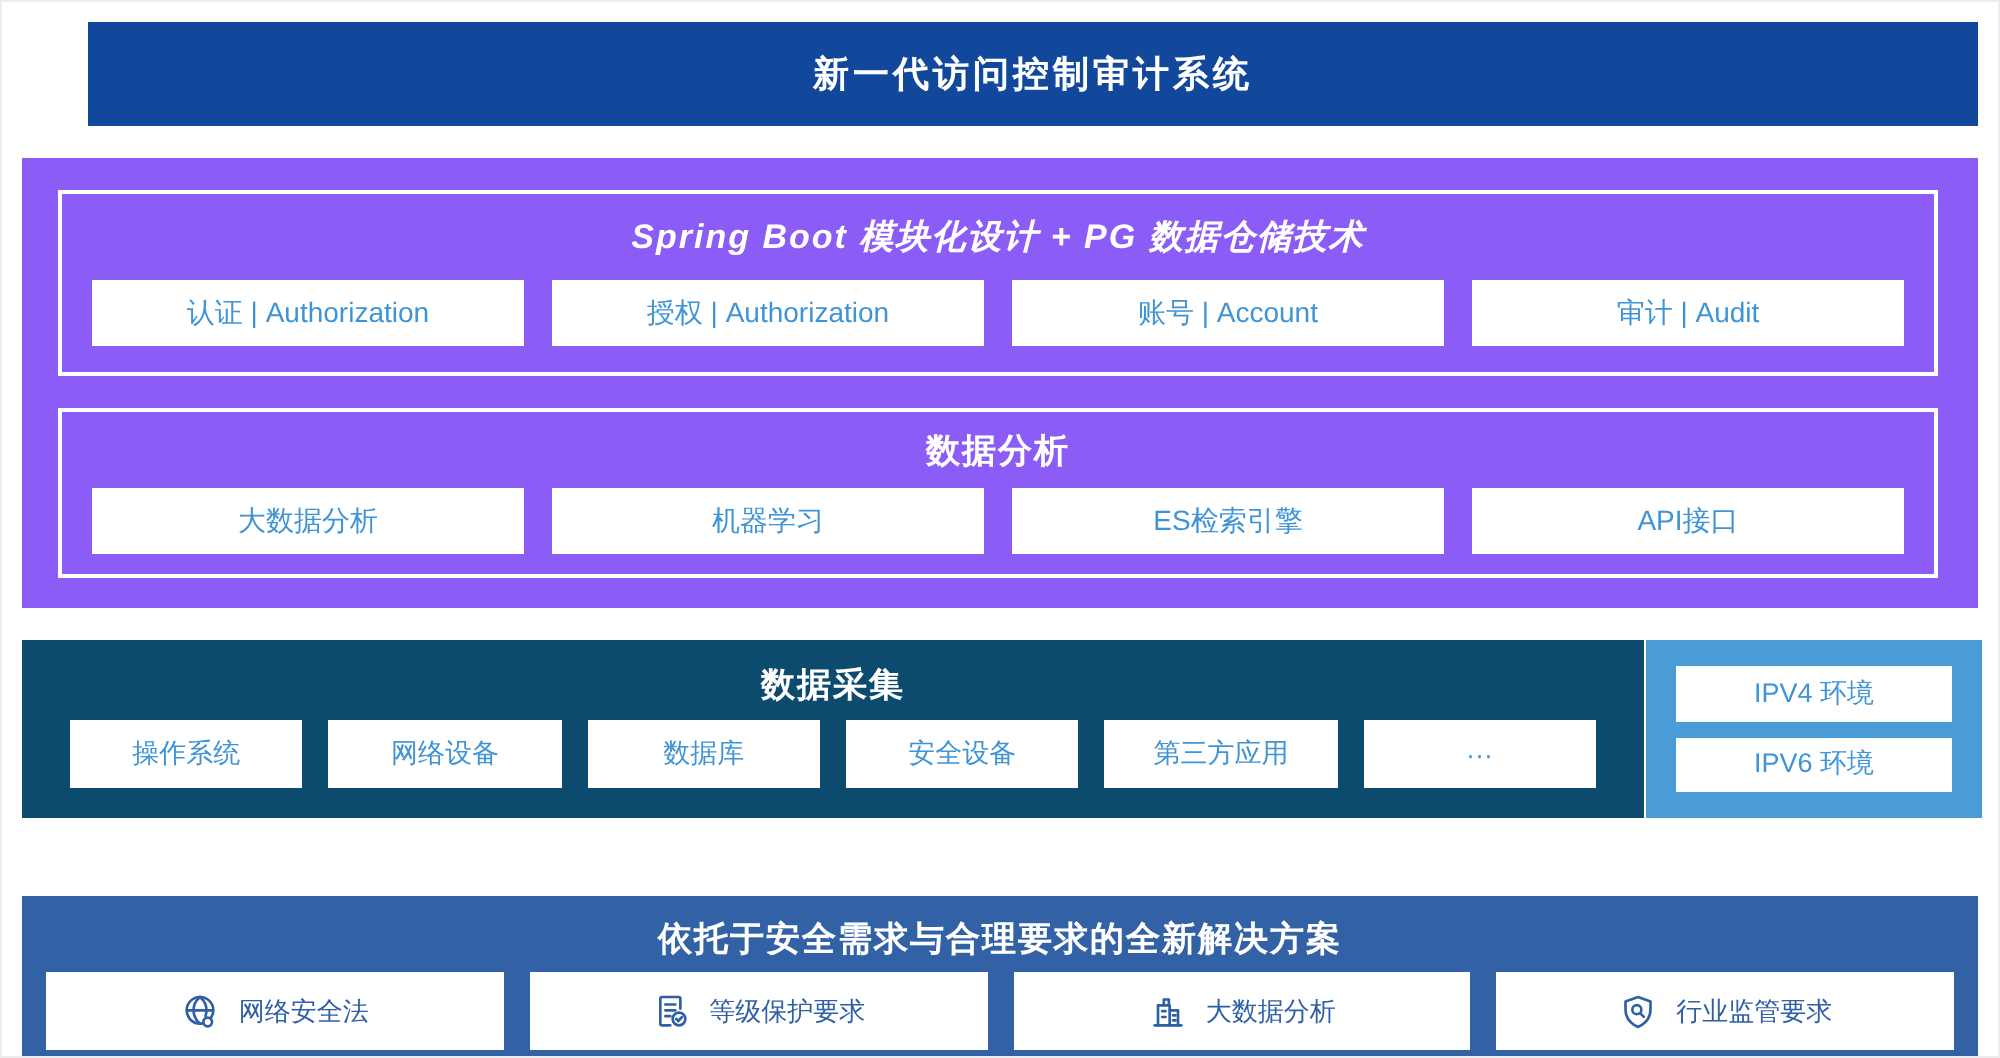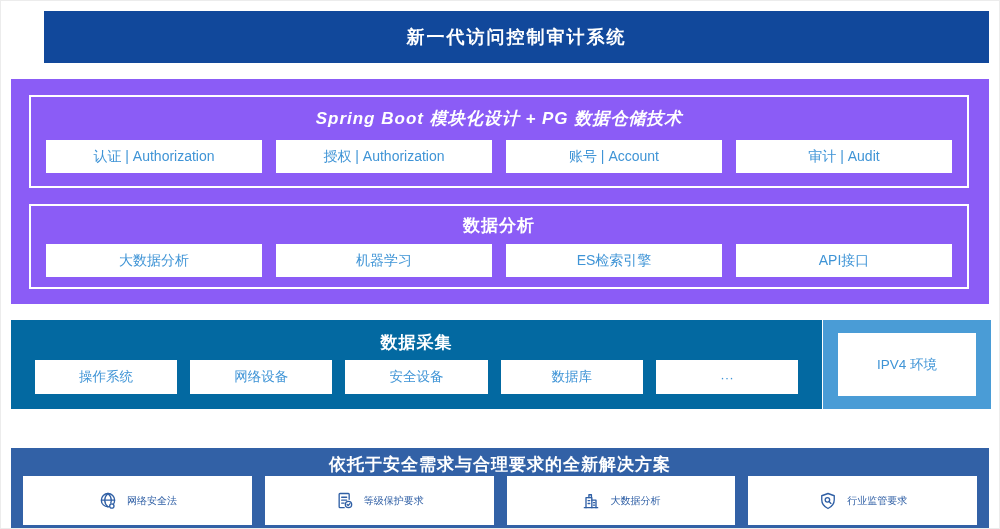--- a/index.html
+++ b/index.html
@@ -43,21 +43,21 @@
   .chip {
     flex: 1; height: 33px; background: #ffffff;
     display: flex; align-items: center; justify-content: center;
     color: #3f94d6; font-size: 14px;
     white-space: nowrap;
   }
 
   
   .collection {
     position: absolute; left: 10px; top: 319px; width: 811px; height: 89px;
-    background: #0369a1;
+    background: #0c4a6e;
     padding: 5px 24px 15px 24px;
     display: flex; flex-direction: column;
   }
   .collection .section-title {
     color: #fff; font-size: 17px; font-weight: bold; letter-spacing: 1px;
     text-align: center; flex: 1;
     display: flex; align-items: center; justify-content: center;
   }
   .collection .chip-row { gap: 13px; }
   .collection .chip { height: 34px; font-size: 13.5px; }
@@ -77,21 +77,21 @@
     padding: 4px 12px 14px 12px;
     display: flex; flex-direction: column; margin-top: 23px;
   }
   .solution .section-title {
     color: #fff; font-size: 17px; font-weight: bold; letter-spacing: 1px;
     text-align: center; flex: 1;
     display: flex; align-items: center; justify-content: center;
   }
   .solution .chip-row { gap: 13px; }
   .solution .chip {
-    height: 49px; color: #2f5fa5; font-size: 10px; gap: 9px;
+    height: 39px; color: #2f5fa5; font-size: 13px; gap: 9px;
   }
   .sol-icon { width: 20px; height: 20px; flex: 0 0 auto; display: block; }
   .sol-icon svg { width: 100%; height: 100%; stroke: #2f5fa5; fill: none;
                   stroke-width: 1.6; stroke-linecap: round; stroke-linejoin: round; }
 </style>
 </head>
 <body>
 
 <div class="banner">
   <span>新一代访问控制审计系统</span>
@@ -119,28 +119,30 @@
     </div>
   </div>
 
 </div>
 
 <div class="collection">
   <div class="section-title">数据采集</div>
   <div class="chip-row">
     <div class="chip">操作系统</div>
     <div class="chip">网络设备</div>
+    <div class="chip">数据库</div>
     <div class="chip">安全设备</div>
-    <div class="chip">数据库</div>
+    <div class="chip">第三方应用</div>
     <div class="chip">···</div>
   </div>
 </div>
 
 <div class="environments">
   <div class="chip">IPV4 环境</div>
+  <div class="chip">IPV6 环境</div>
 </div>
 
 <div class="solution">
   <div class="section-title">依托于安全需求与合理要求的全新解决方案</div>
   <div class="chip-row">
 
     <div class="chip">
       <span class="sol-icon">
         <svg viewBox="0 0 24 24">
           <circle cx="12" cy="11" r="8"></circle>

